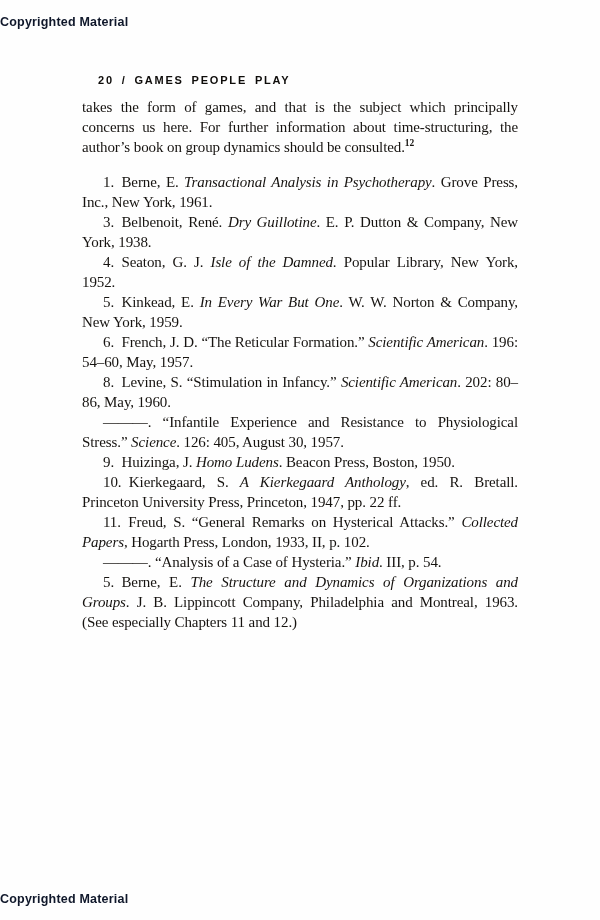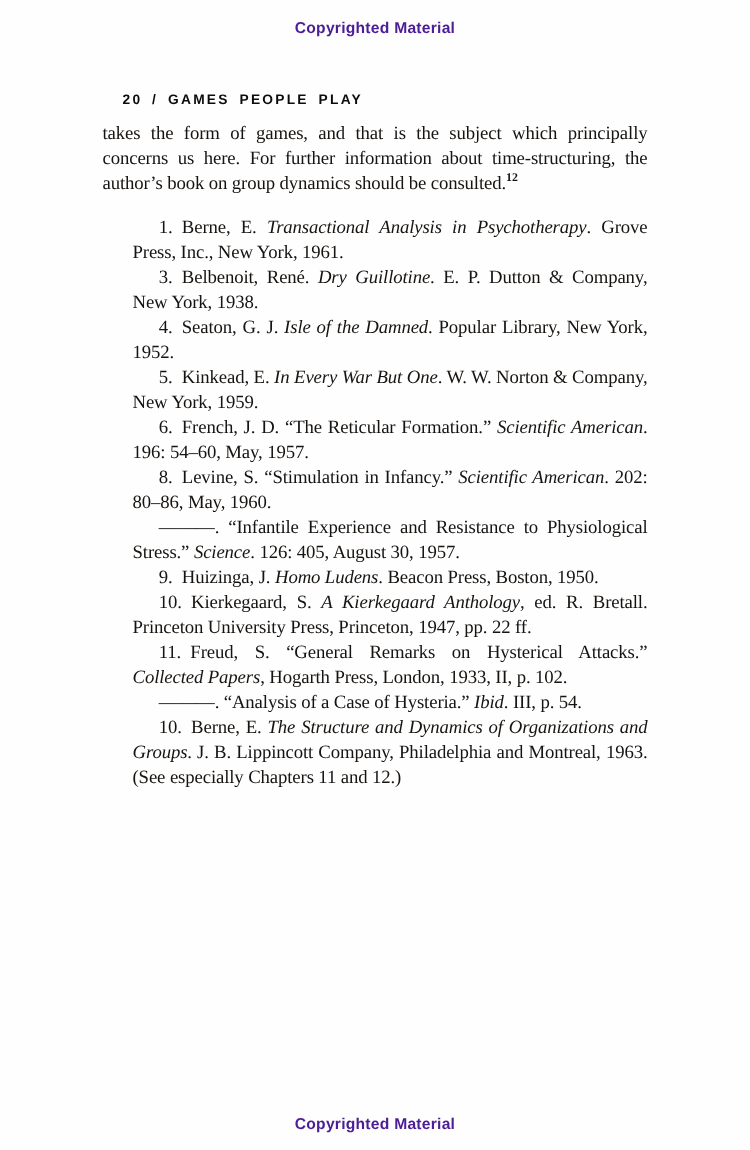--- a/index.html
+++ b/index.html
@@ -10,25 +10,25 @@
   .page {
     position: relative;
     width: 600px;
     height: 920px;
     background: #fefefe;
     overflow: hidden;
     font-family: "Liberation Serif", serif;
     color: #161310;
   }
   .copyright {
-    text-align: center;
+    text-align: left;
     font-family: "Liberation Sans", sans-serif;
     font-size: 12.5px;
     font-weight: 700;
-    color: #4c1d95;
+    color: #0f172a;
     letter-spacing: 0.2px;
   }
   .copyright.top { padding-top: 15px; }
   .copyright.bottom {
     position: absolute;
     bottom: 14px;
     left: 0;
     width: 100%;
   }
   .running-header {
@@ -60,21 +60,20 @@
   }
   .ref-heading {
     margin: 32px 36px 0 0;
     text-align: right;
     font-size: 17.5px;
     letter-spacing: 0.6px;
     color: #12100d;
   }
   .ref-list {
     margin-top: 15px;
-    margin-left: 24px;
   }
   .ref {
     margin: 0;
     text-indent: 21px;
   }
 </style>
 </head>
 <body>
 
 <div class="page">
@@ -93,20 +92,20 @@
         <p class="ref"><span>3. Belbenoit, René. </span><i>Dry Guillotine</i><span>. E. P. Dutton &amp; Company, New York, 1938.</span></p>
         <p class="ref"><span>4. Seaton, G. J. </span><i>Isle of the Damned</i><span>. Popular Library, New York, 1952.</span></p>
         <p class="ref"><span>5. Kinkead, E. </span><i>In Every War But One</i><span>. W. W. Norton &amp; Company, New York, 1959.</span></p>
         <p class="ref"><span>6. French, J. D. “The Reticular Formation.” </span><i>Scientific American</i><span>. 196: 54–60, May, 1957.</span></p>
         <p class="ref"><span>8. Levine, S. “Stimulation in Infancy.” </span><i>Scientific American</i><span>. 202: 80–86, May, 1960.</span></p>
         <p class="ref"><span>———. “Infantile Experience and Resistance to Physiological Stress.” </span><i>Science</i><span>. 126: 405, August 30, 1957.</span></p>
         <p class="ref"><span>9. Huizinga, J. </span><i>Homo Ludens</i><span>. Beacon Press, Boston, 1950.</span></p>
         <p class="ref"><span>10. Kierkegaard, S. </span><i>A Kierkegaard Anthology</i><span>, ed. R. Bretall. Princeton University Press, Princeton, 1947, pp. 22 ff.</span></p>
         <p class="ref"><span>11. Freud, S. “General Remarks on Hysterical Attacks.” </span><i>Collected Papers</i><span>, Hogarth Press, London, 1933, II, p. 102.</span></p>
         <p class="ref"><span>———. “Analysis of a Case of Hysteria.” </span><i>Ibid</i><span>. III, p. 54.</span></p>
-        <p class="ref"><span>10. Berne, E. </span><i>The Structure and Dynamics of Organizations and Groups</i><span>. J. B. Lippincott Company, Philadelphia and Montreal, 1963. (See especially Chapters 11 and 12.)</span></p>
+        <p class="ref"><span>5. Berne, E. </span><i>The Structure and Dynamics of Organizations and Groups</i><span>. J. B. Lippincott Company, Philadelphia and Montreal, 1963. (See especially Chapters 11 and 12.)</span></p>
       </div>
 
   </div>
 
   <div class="copyright bottom">Copyrighted Material</div>
 
 </div>
 
 </body></html>

